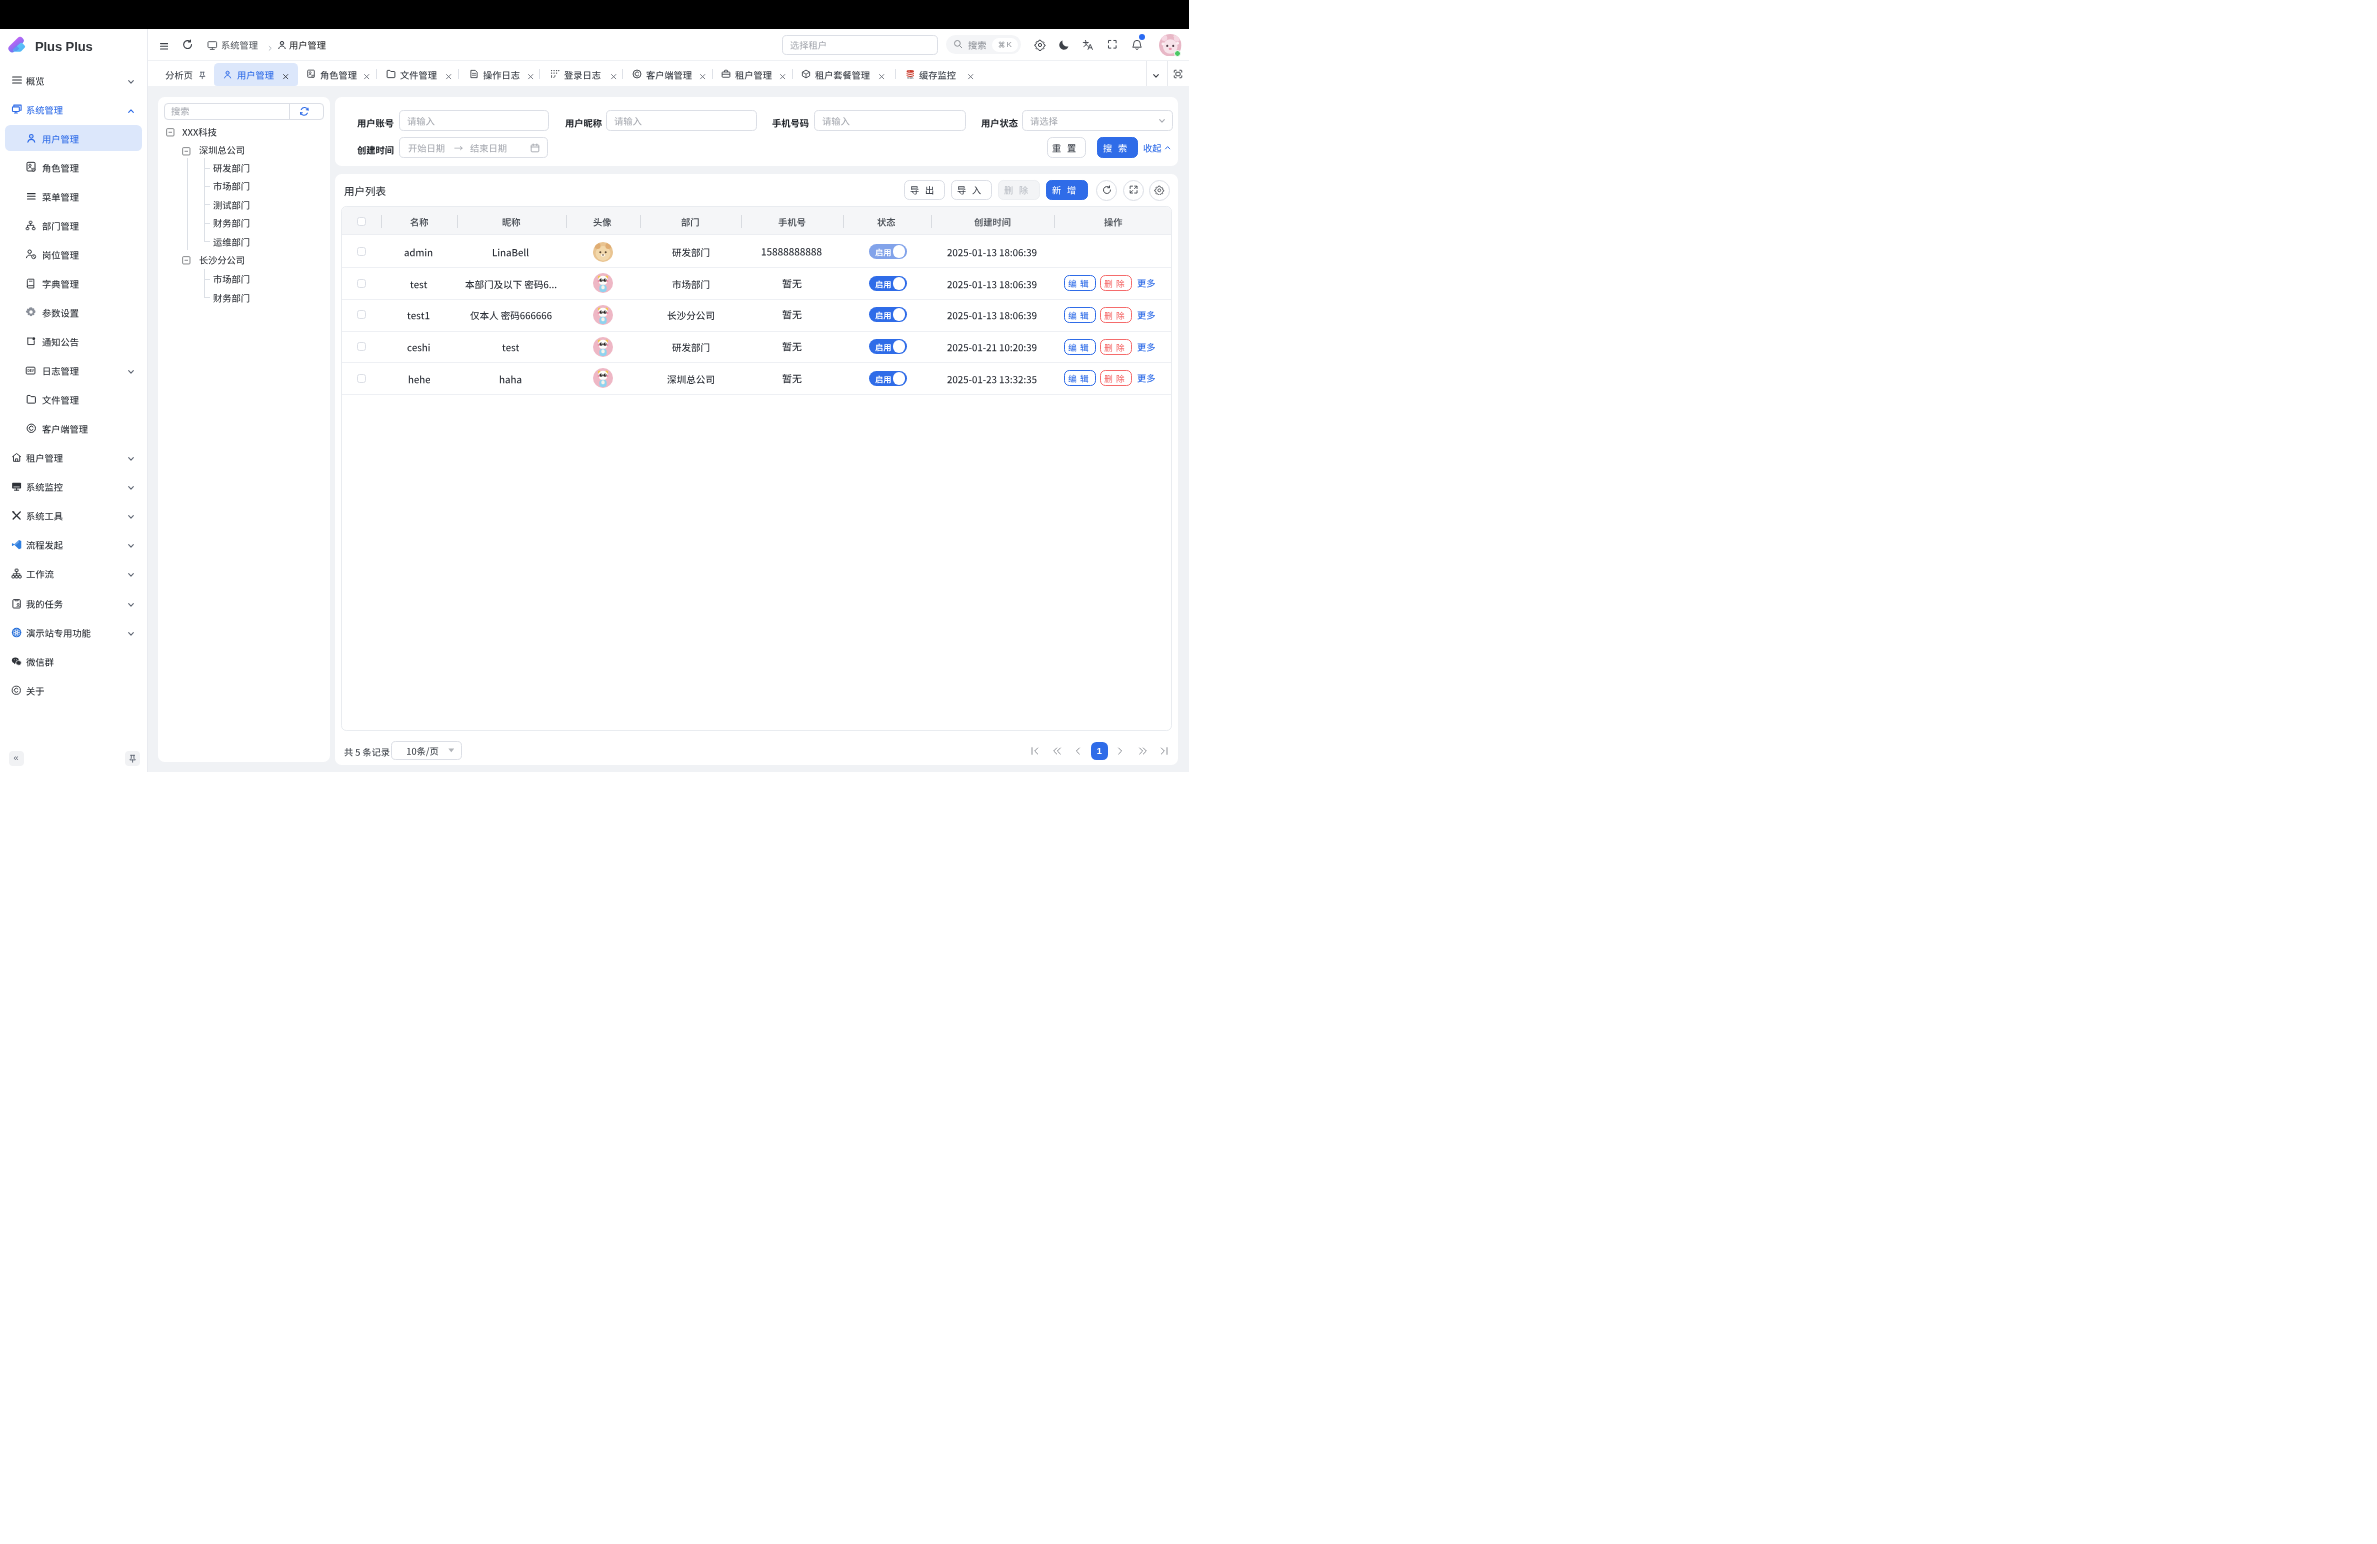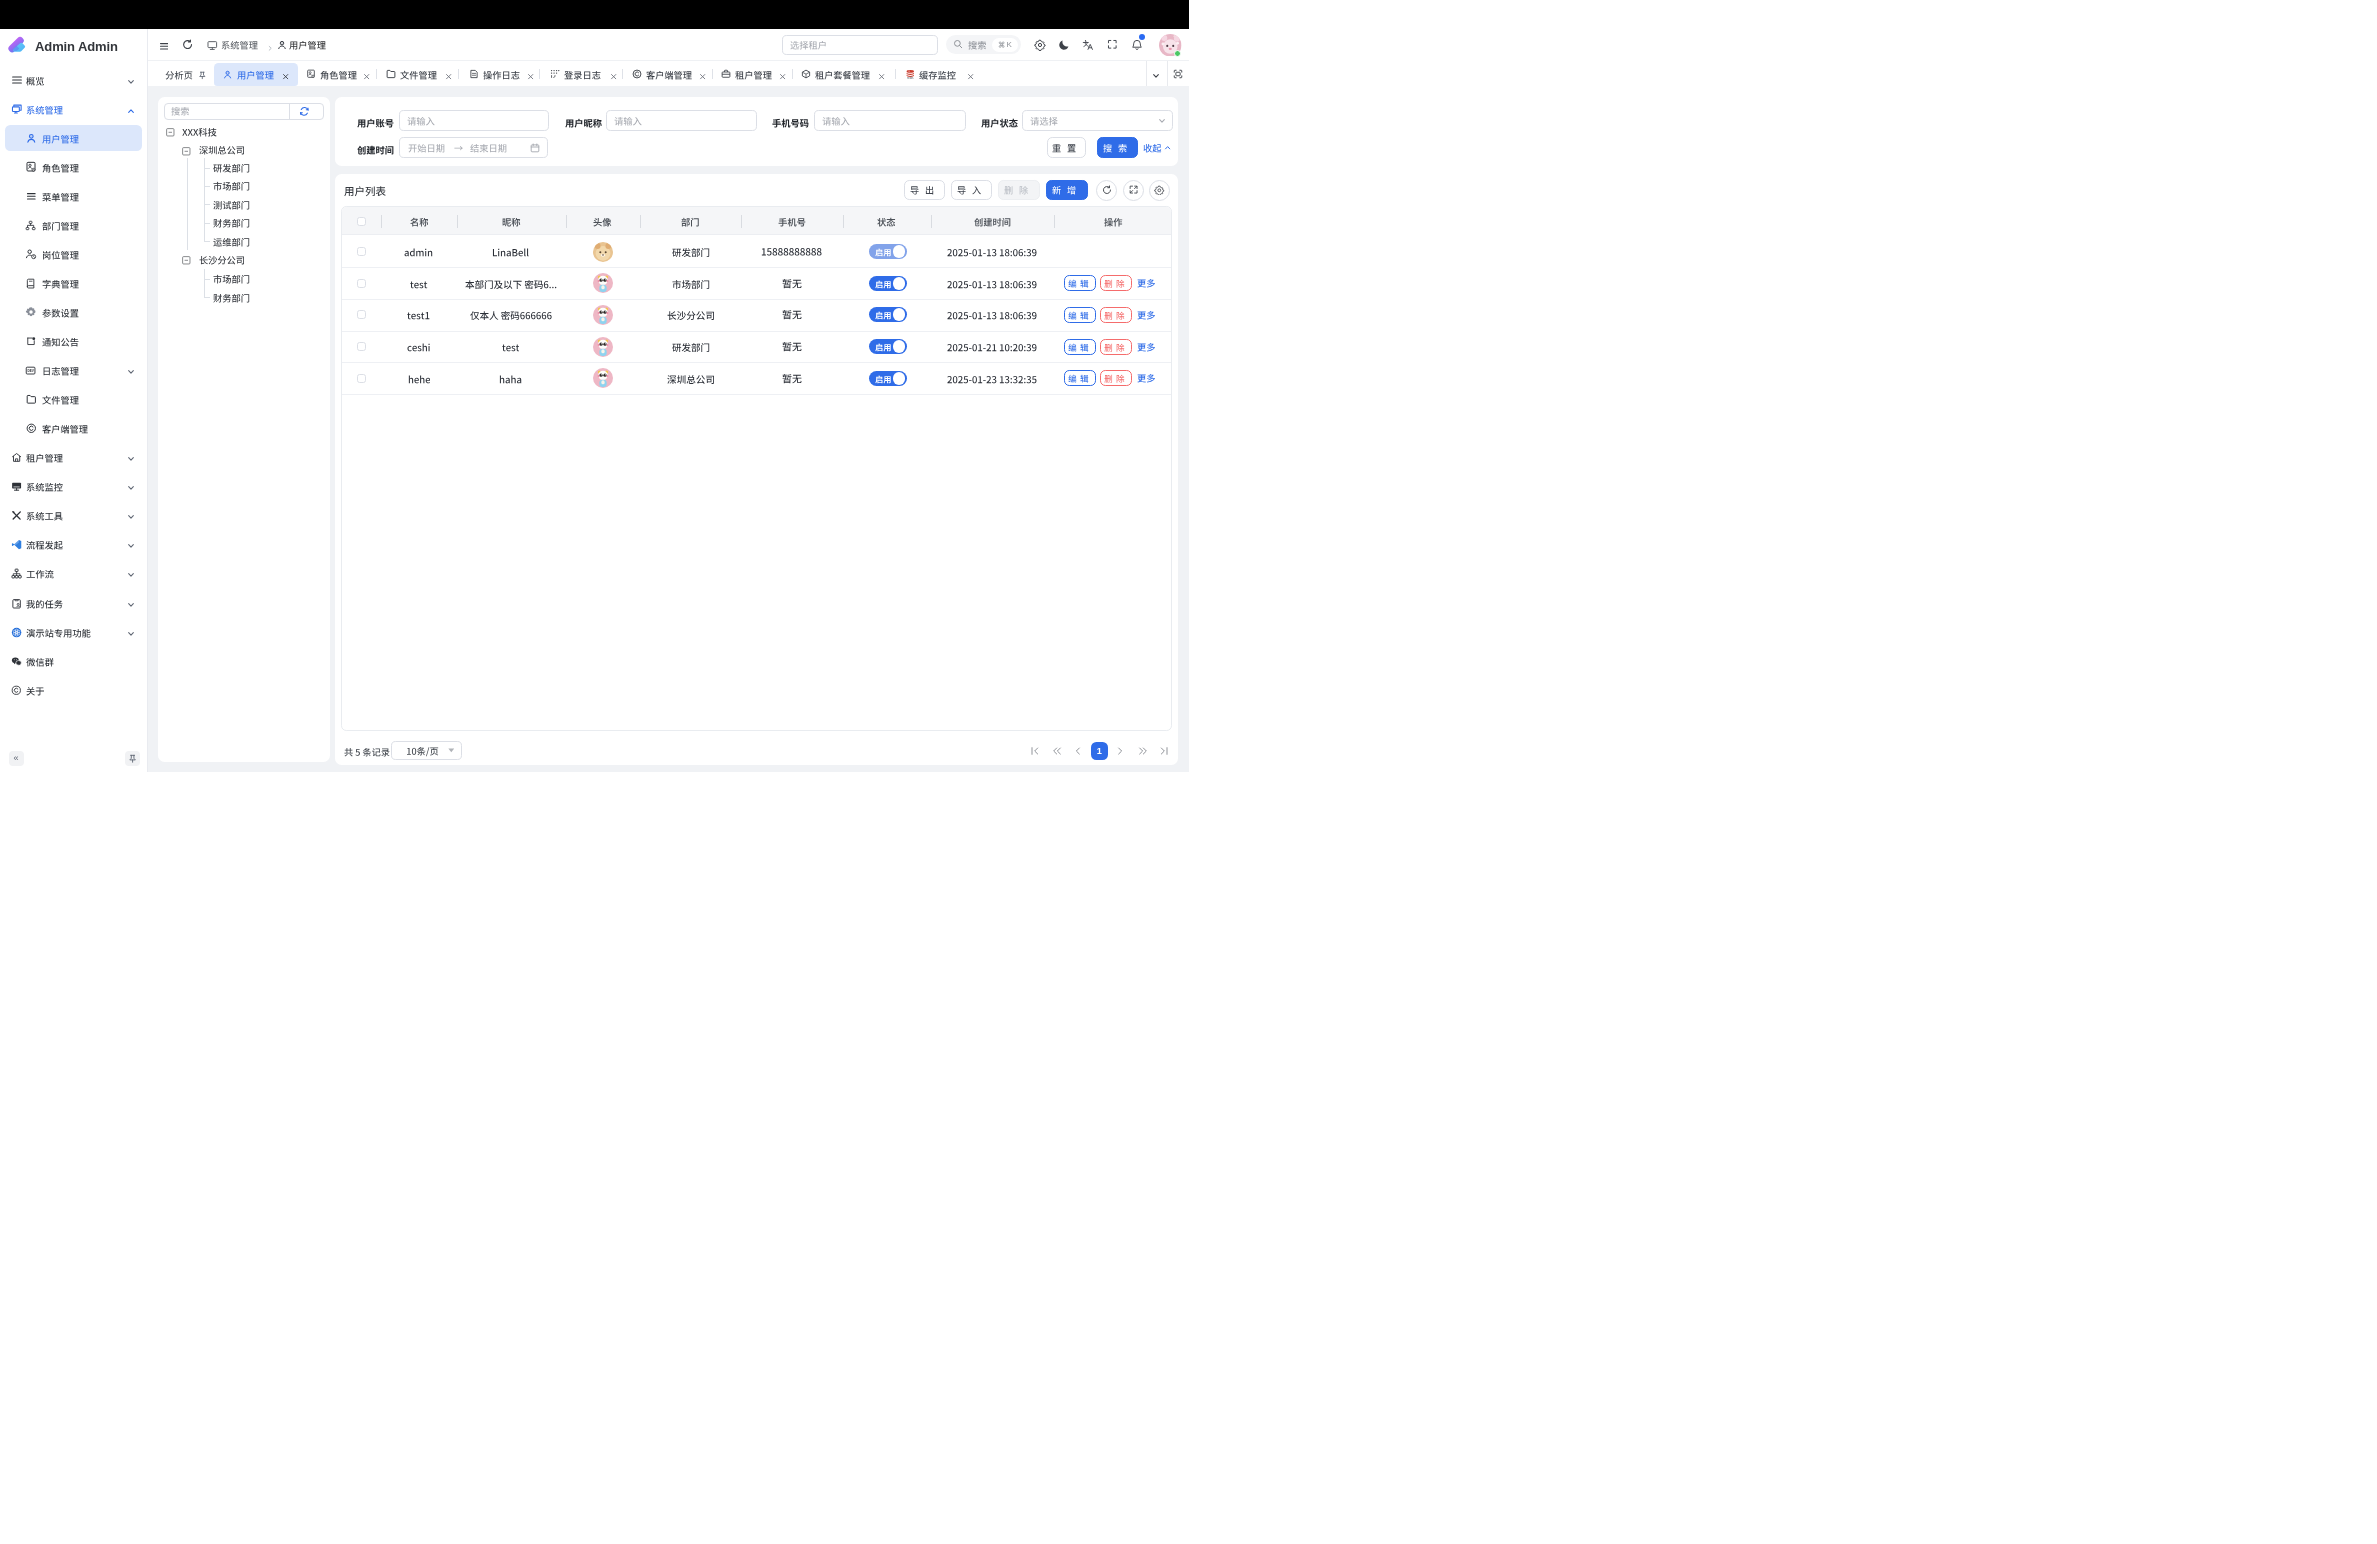--- a/index.html
+++ b/index.html
@@ -231,21 +231,21 @@
             <stop offset="0" stop-color="#6cc8f8"></stop>
             <stop offset="1" stop-color="#49b4f6"></stop>
           </linearGradient>
         </defs>
 <g transform="rotate(-45 16 17)">
           <rect x="-2.5" y="10" width="37" height="14.5" rx="7" fill="url(#lg1)"></rect>
         </g>
 <path fill="url(#lg2)" d="M24.2 14.6a3.2 3.2 0 0 1 4.6 0l4.4 4.4a3.2 3.2 0 0 1 0 4.6l-6.8 6.8a3.2 3.2 0 0 1-2.3 1H13.3c-2.85 0-4.28-3.45-2.26-5.46z"></path>
 <path fill="#5b7cf1" opacity=".55" d="M11 25.9l6.3-6.3 5.2 5.2-4.1 4.1a3.2 3.2 0 0 1-2.3 1h-2.84c-2.85 0-4.28-3.45-2.26-4z"></path>
 </svg></div>
-    <div class="abs" style="left:35px;top:10px;font-size:13px;font-weight:bold;color:#33363b;letter-spacing:-0.1px">Admin Admin</div>
+    <div class="abs" style="left:35px;top:10px;font-size:13px;font-weight:bold;color:#33363b;letter-spacing:-0.1px">Plus Plus</div>
     <div class="mi" style="top:38px">
       <div class="ic" style="top:7.3px">
         <svg width="12" height="12" viewBox="0 0 18 18" fill="none" style="">
           <path d="M2.5 4.5h13M2.5 9h13M2.5 13.5h13" stroke="#2e3238" stroke-width="1.8" stroke-linecap="round"></path>
         </svg>
       </div>
       <div class="abs fx" style="left:26.4px;top:0;height:26.4px">
         <svg class="t" width="18.5" height="13.4" style="" viewBox="0 0 28 20.2969">
           <g transform="translate(0,16.24) scale(0.01400,-0.01400)" fill="#2e3238">
             <use href="#q460_6982" x="0"></use>

